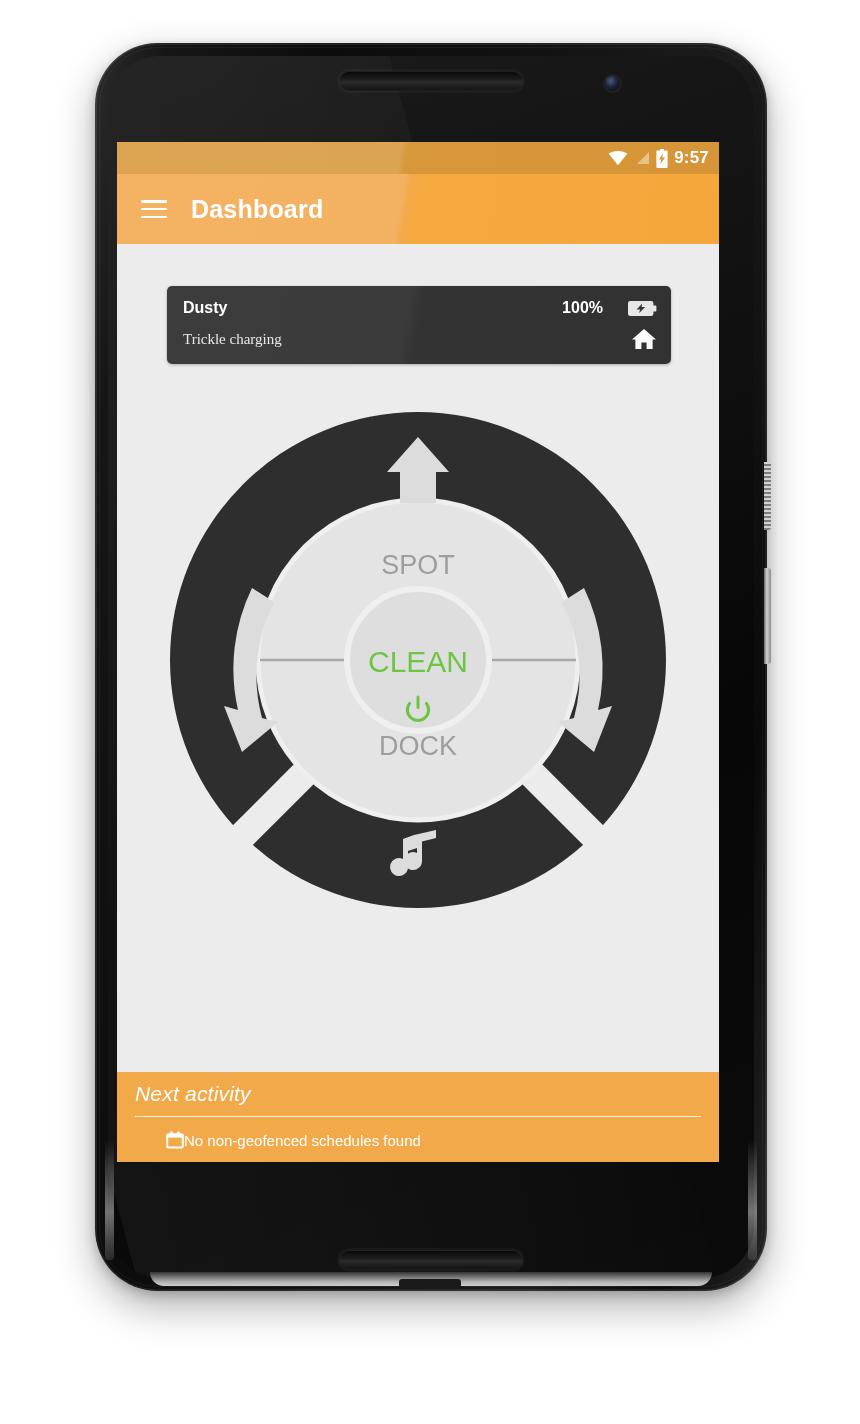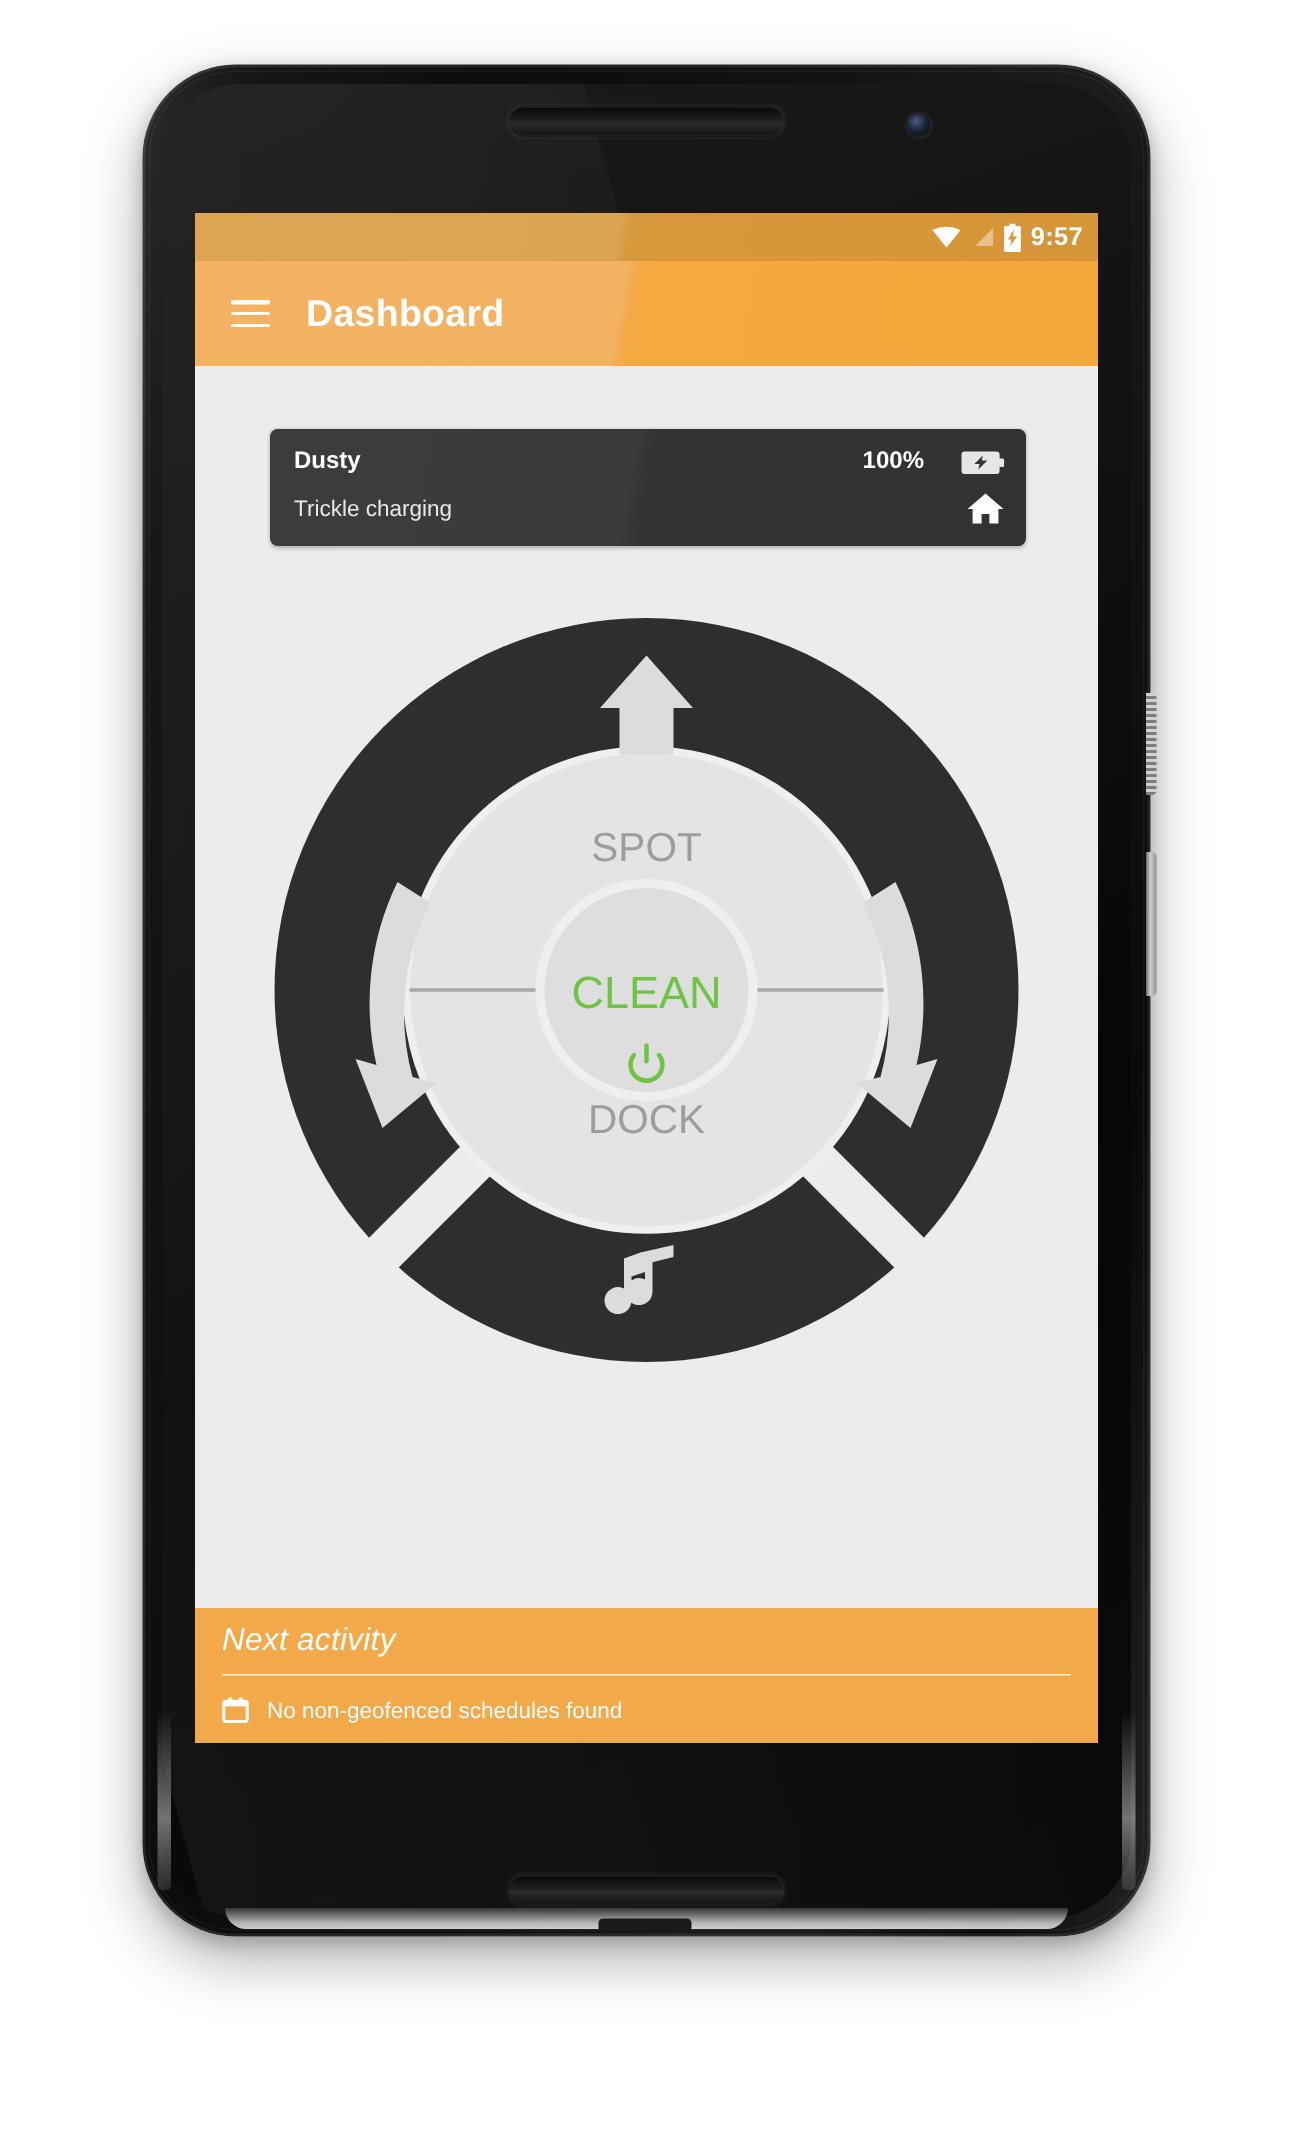--- a/index.html
+++ b/index.html
@@ -136,21 +136,21 @@
     background:
       repeating-linear-gradient(180deg, #d2d2d2 0px, #d2d2d2 2px, #7d7d7d 2px, #7d7d7d 4px);
   }
   .side-btn.volume {
     top: 568px; height: 96px;
   }
 
   
   .screen {
     position: absolute;
-    left: 130px; top: 142px;
+    left: 117px; top: 142px;
     width: 602px; height: 1020px;
     background: #0369a1;
     overflow: hidden;
   }
 
   
   .statusbar {
     position: relative;
     height: 32px;
     background: linear-gradient(100deg, #d99b3f 0%, #d79a3f 47%, #d7973a 50%, #d69638 100%);
@@ -233,20 +233,21 @@
   .dc-row.bottom { top: 38px; height: 30px; }
   .dc-name {
     color: #ffffff;
     font-size: 16px;
     font-weight: bold;
     text-align: center;
   }
   .dc-sub {
     color: #e8e8e8;
     font-size: 15px;
+    font-family: Liberation Serif, serif;
   }
   .dc-spacer { flex: 1; }
   .dc-battery-pct {
     color: #ffffff;
     font-size: 16px;
     font-weight: bold;
     margin-right: 24px;
   }
 
   
@@ -277,22 +278,22 @@
   }
   .na-divider {
     height: 1px;
     background: rgba(255,255,255,0.85);
     margin: 0 18px;
   }
   .na-row {
     height: 46px;
     display: flex;
     align-items: center;
-    gap: 12px;
-    padding: 0 18px;
+    padding: 0 29px;
+    margin-left: 20px;
   }
   .na-text {
     color: #ffffff;
     font-size: 15px;
   }
 </style>
 </head>
 <body>
 
 <div id="stage">

